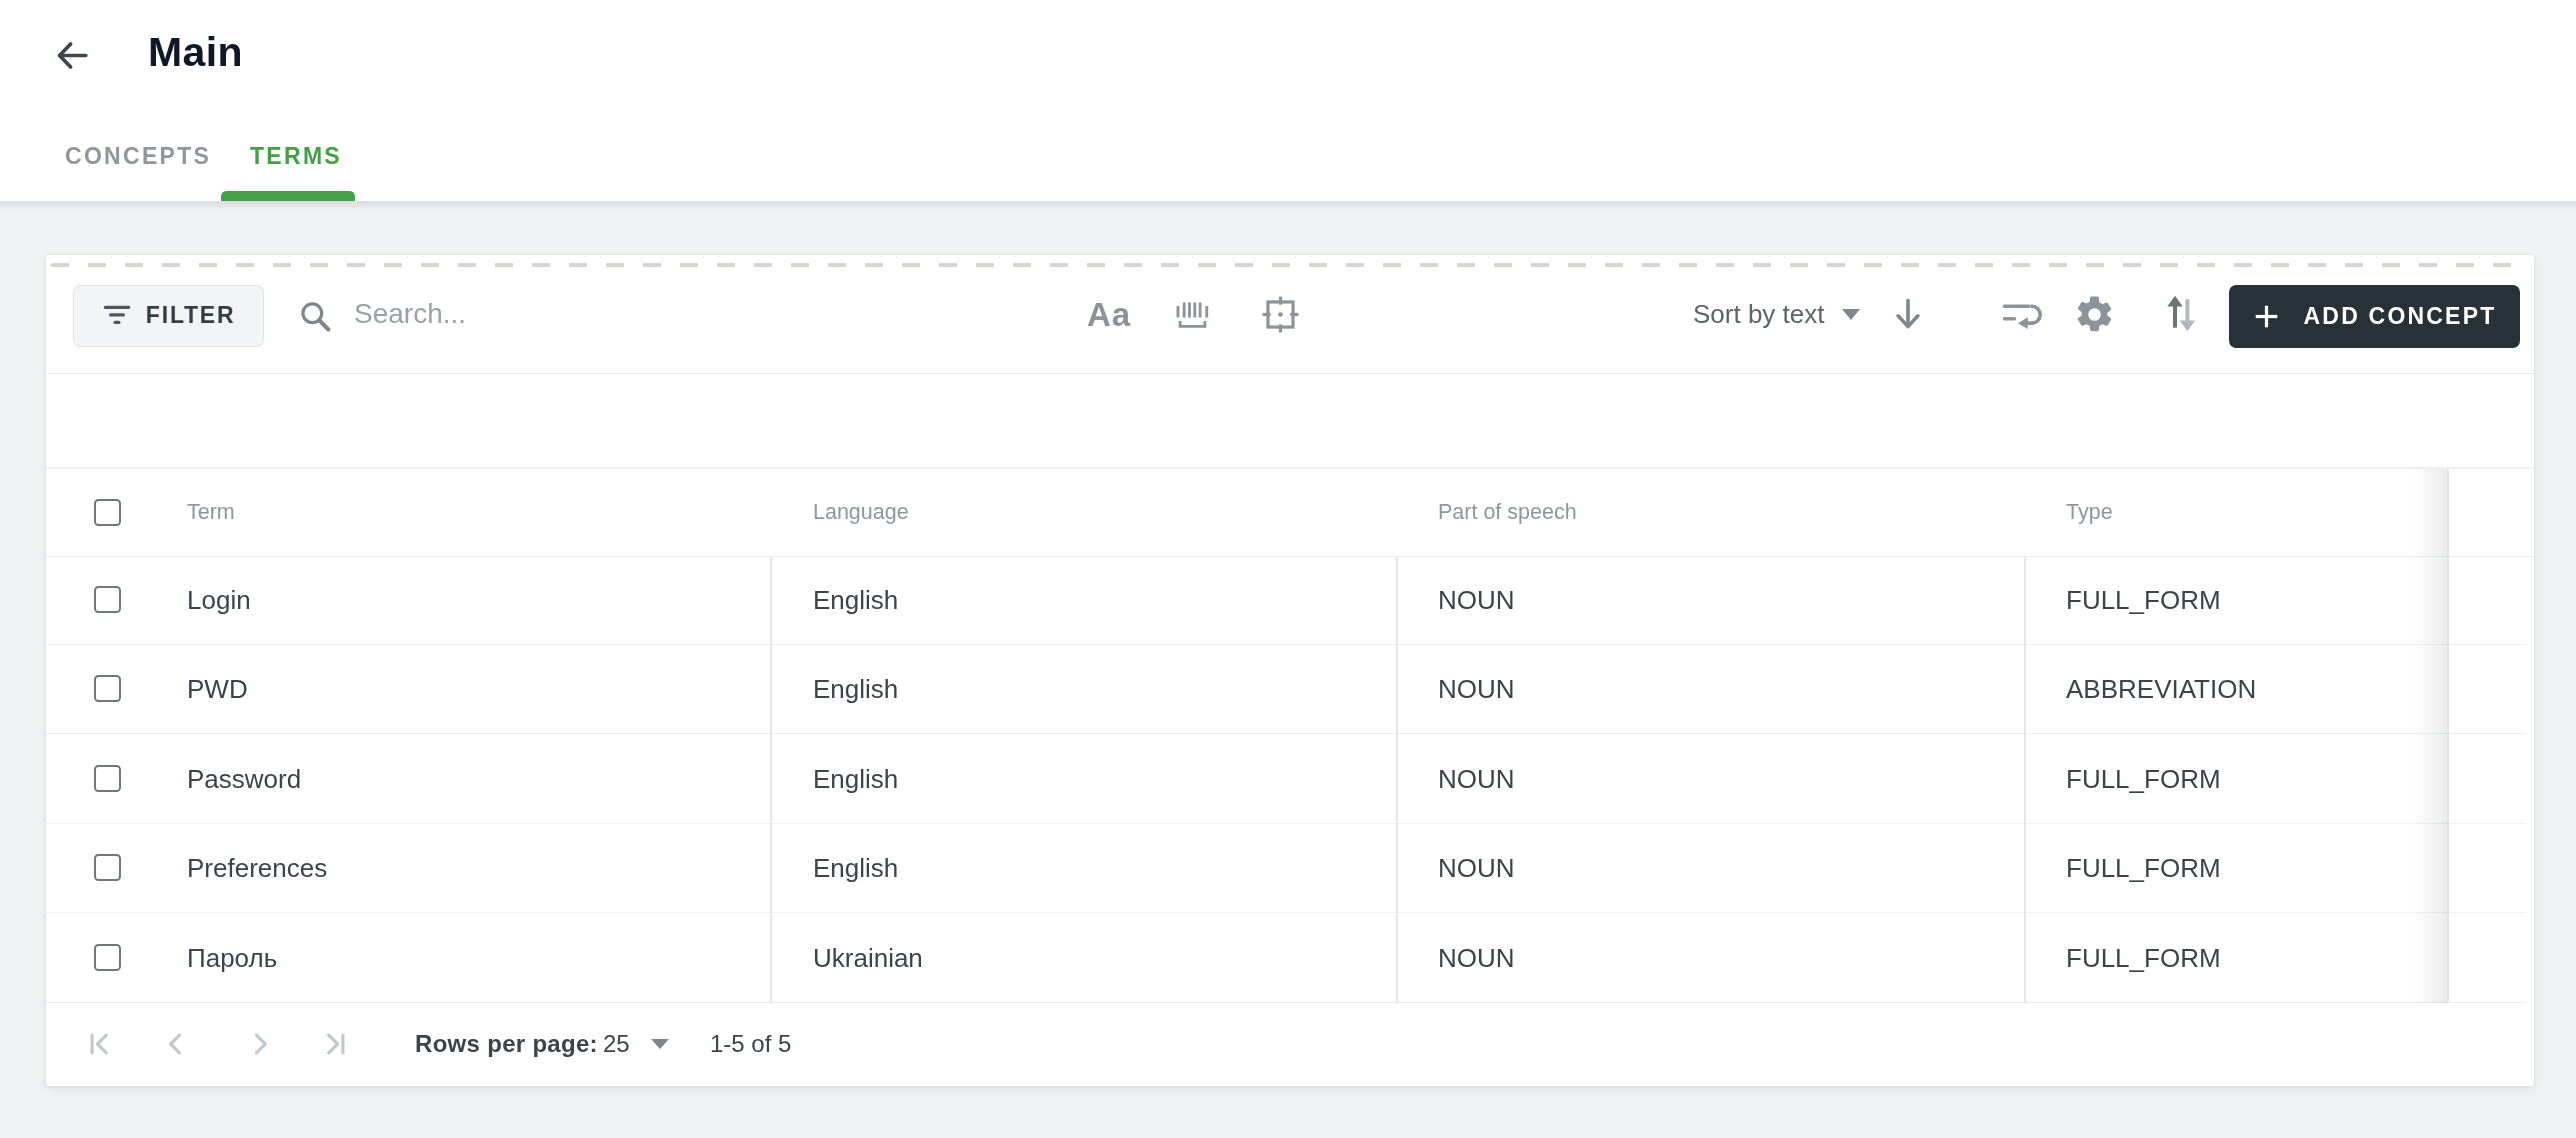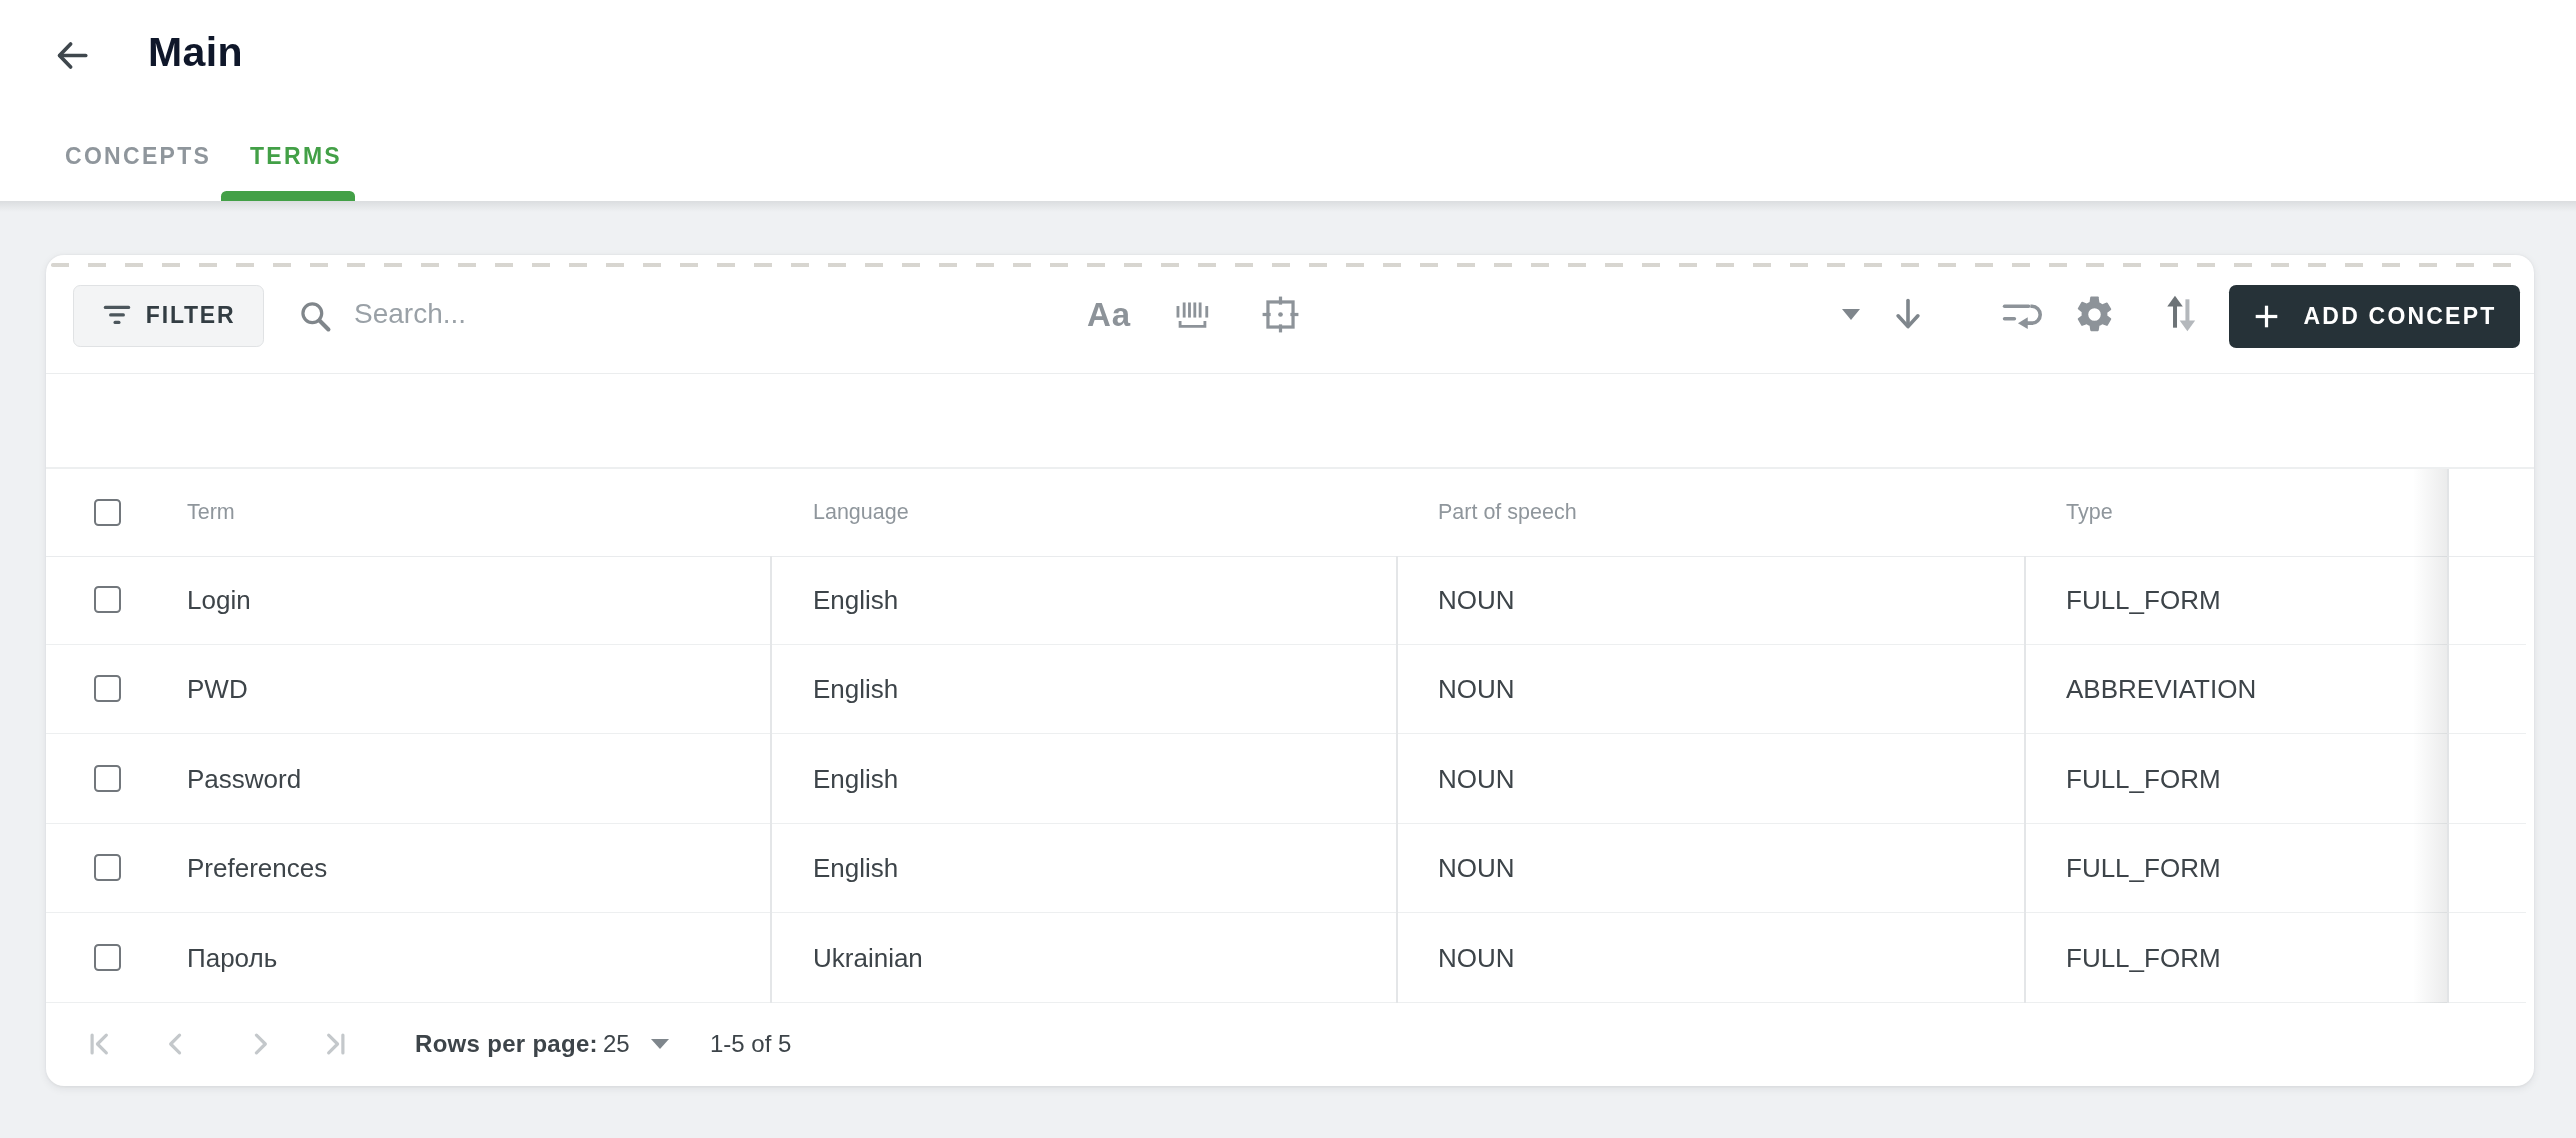--- a/index.html
+++ b/index.html
@@ -16,21 +16,21 @@
   .back-btn{position:absolute;left:52px;top:36px;width:39px;height:39px;cursor:pointer;color:#3f474d;}
   .page-title{position:absolute;left:148px;top:27px;font-size:41px;line-height:50px;
     font-weight:700;color:#0f172a;letter-spacing:0.4px;}
   .tab{position:absolute;top:143px;font-size:23px;font-weight:700;letter-spacing:2.3px;cursor:pointer;}
   .tab-concepts{left:65px;color:#8f969c;}
   .tab-terms{left:250px;color:#43a047;}
   .tab-indicator{position:absolute;left:221px;top:191px;width:134px;height:9.8px;
     background:#43a047;border-radius:5.4px 5.4px 0 0;}
   
   .card{position:absolute;left:46px;top:255px;width:2488px;height:831px;background:#fff;
-    border-radius:18px;z-index:2;
+    border-radius:3px;z-index:2;
     box-shadow:0 2.7px 8px rgba(30,35,40,.07),0 0.9px 2.7px rgba(30,35,40,.06);}
   .dashed-top{position:absolute;left:5.4px;right:5.4px;top:8px;height:3.6px;border-radius:1.8px;
     background:repeating-linear-gradient(90deg,rgba(125,118,100,.30) 0 18px,transparent 18px 37px);}
   
   .toolbar{position:absolute;left:0;top:0;right:0;height:118px;border-bottom:1.8px solid #ebedee;}
   .filter-btn{position:absolute;left:27px;top:29.5px;width:191px;height:62px;border-radius:7.2px;
     background:#f3f4f5;border:1.8px solid #e0e2e4;display:flex;align-items:center;justify-content:center;
     gap:14.3px;cursor:pointer;box-sizing:border-box;color:#4c565c;}
   .filter-label{font-size:23px;font-weight:700;letter-spacing:1.8px;color:#333d43;}
   .search-icon{position:absolute;left:252px;top:44px;width:34px;height:34px;color:#80868b;}
@@ -140,20 +140,21 @@
       <svg viewBox="0 0 48 48" width="43" height="43" fill="none" stroke="currentColor" stroke-width="3.6">
         <rect x="10" y="10" width="28" height="28"></rect>
         <line x1="24" y1="4" x2="24" y2="13"></line>
           <line x1="24" y1="35" x2="24" y2="44"></line>
         <line x1="4" y1="24" x2="13" y2="24"></line>
           <line x1="35" y1="24" x2="44" y2="24"></line>
         <circle cx="24" cy="24" r="2.6" fill="currentColor" stroke="none"></circle>
       </svg>
     </div>
 
+    <div class="sort-label">Sort by text</div>
     <div class="caret sort-caret"></div>
     <div class="icon-sort-dir">
       <svg viewBox="0 0 40 40" width="36" height="36" fill="none" stroke="currentColor" stroke-width="4" stroke-linecap="round" stroke-linejoin="round">
         <line x1="20" y1="5" x2="20" y2="32"></line>
           <path d="M9 22 L20 34 L31 22"></path>
       </svg>
     </div>
     <div class="icon-wrap">
       <svg viewBox="0 0 46 40" width="41" height="36" fill="currentColor">
         <rect x="2" y="7" width="31" height="4" rx="2"></rect>

